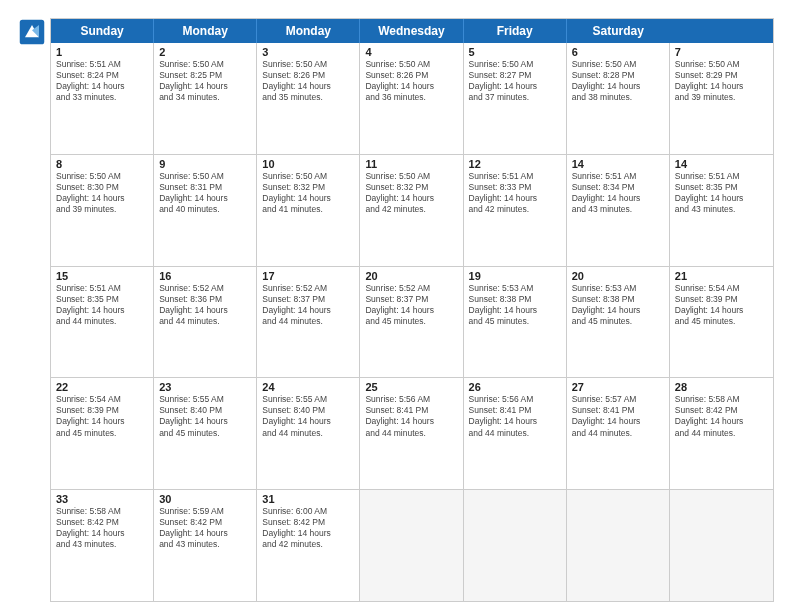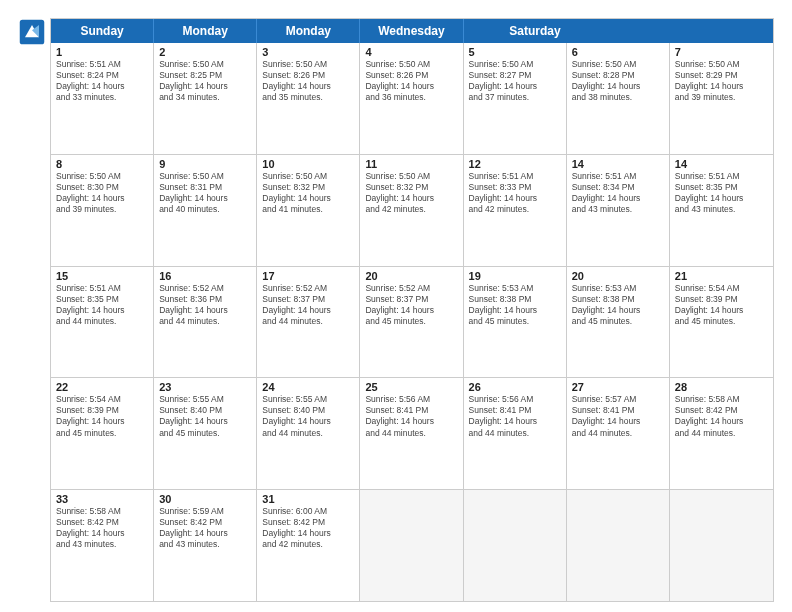--- a/index.html
+++ b/index.html
@@ -66,21 +66,21 @@
       background: #1a6bb5;
     }
     .cal-header-cell {
       color: #fff;
       font-weight: bold;
       font-size: 12px;
       padding: 5px 6px;
       text-align: center;
       border-right: 1px solid #3a8ad4;
     }
-    .cal-header-cell:last-child { border-right: none; text-align: right; }
+    .cal-header-cell:last-child { border-right: none; }
     .cal-body {
       flex: 1;
       display: flex;
       flex-direction: column;
     }
     .cal-row {
       display: grid;
       grid-template-columns: repeat(7, 1fr);
       flex: 1;
       border-top: 1px solid #ccc;
@@ -132,20 +132,21 @@
       <div class="subtitle"></div>
     </div>
   </div>
 
   <div class="calendar">
     <div class="cal-header" id="cal-header">
         <div class="cal-header-cell">Sunday</div>
         <div class="cal-header-cell">Monday</div>
         <div class="cal-header-cell">Monday</div>
         <div class="cal-header-cell">Wednesday</div>
+        <div class="cal-header-cell">Friday</div>
         <div class="cal-header-cell">Saturday</div>
       </div>
     <div class="cal-body" id="cal-body">
         <div class="cal-row">
           <div class="cal-cell">
             <span class="day-num">1</span>
             <span class="cell-line">Sunrise: 5:51 AM</span>
             <span class="cell-line">Sunset: 8:24 PM</span>
             <span class="cell-line">Daylight: 14 hours</span>
             <span class="cell-line">and 33 minutes.</span>

